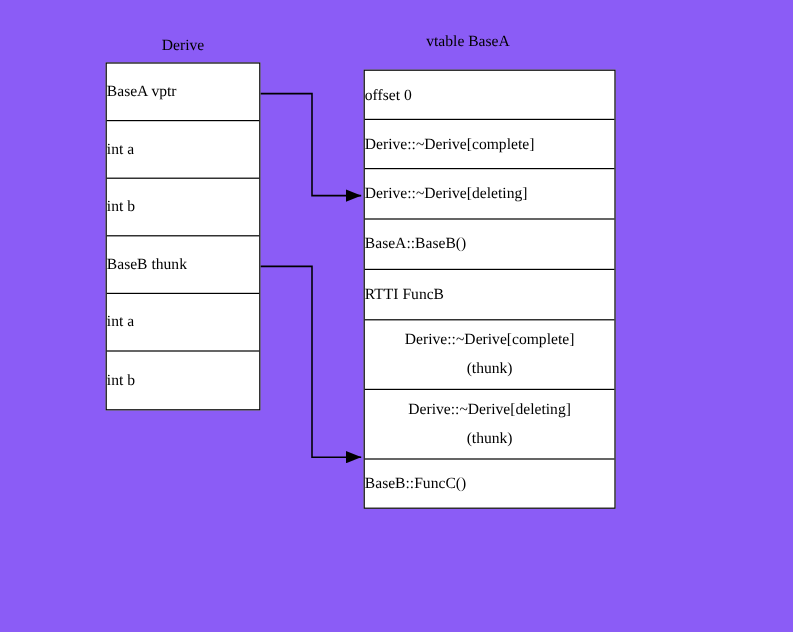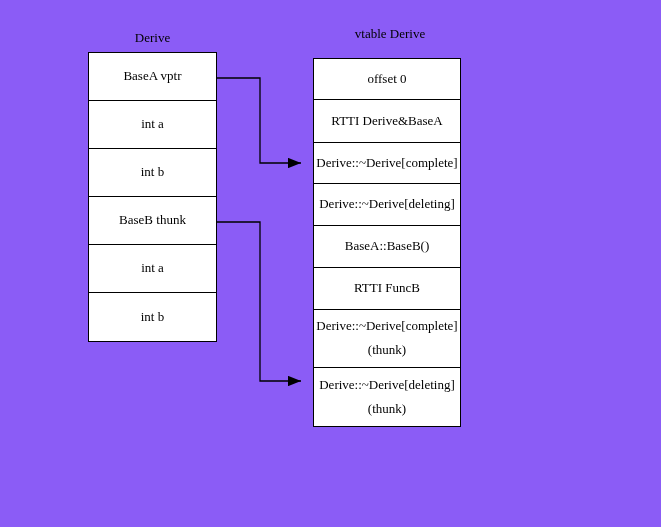--- a/index.html
+++ b/index.html
@@ -12,25 +12,25 @@
     font-family: "Liberation Serif", "DejaVu Serif", serif;
     color: #000000;
     overflow: hidden;
   }
   .box {
     position: absolute;
     background: #ffffff;
     border: 1px solid #000000;
   }
   .object-box { left: 88px; top: 52px; width: 129px; }
-  .vtable-box { left: 313px; top: 58px; width: 148px; }
+  .vtable-box { left: 303px; top: 58px; width: 210px; }
   .cell {
     display: flex;
     align-items: center;
-    justify-content: center;
+    justify-content: flex-start;
     text-align: center;
     border-bottom: 1px solid #000000;
     font-size: 13px;
     line-height: 1.1;
   }
   .cell:last-child { border-bottom: none; }
   .cell.two-line {
     flex-direction: column;
     justify-content: space-evenly;
   }
@@ -65,21 +65,21 @@
       <marker id="arrowhead" viewBox="0 0 10 8" refX="10" refY="4" markerWidth="10" markerHeight="8" orient="auto">
         <path d="M0,0 L10,4 L0,8 Z" fill="#000000"></path>
       </marker>
     </defs>
     <polyline class="arrow-line" points="217,78 260,78 260,163 301,163" marker-end="url(#arrowhead)"></polyline>
     <polyline class="arrow-line" points="217,222 260,222 260,381 301,381" marker-end="url(#arrowhead)"></polyline>
   </svg>
 
   <div class="title object-title">Derive</div>
 
-  <div class="title vtable-title">vtable Derive</div>
+  <div class="title vtable-title">vtable BaseA</div>
 
   <div class="box object-box">
     <div class="cell" style="height:48px">
       <span class="label">BaseA vptr</span>
     </div>
     <div class="cell" style="height:48px">
       <span class="label">int a</span>
     </div>
     <div class="cell" style="height:48px">
       <span class="label">int b</span>
@@ -92,38 +92,38 @@
     </div>
     <div class="cell" style="height:48px">
       <span class="label">int b</span>
     </div>
   </div>
 
   <div class="box vtable-box">
     <div class="cell" style="height:41px">
       <span class="label">offset 0</span>
     </div>
-    <div class="cell" style="height:43px">
-      <span class="label">RTTI Derive&amp;BaseA</span>
-    </div>
     <div class="cell" style="height:41px">
       <span class="label">Derive::~Derive[complete]</span>
     </div>
     <div class="cell" style="height:42px">
       <span class="label">Derive::~Derive[deleting]</span>
     </div>
     <div class="cell" style="height:42px">
       <span class="label">BaseA::BaseB()</span>
     </div>
     <div class="cell" style="height:42px">
       <span class="label">RTTI FuncB</span>
     </div>
     <div class="cell two-line" style="height:58px">
       <span class="label">Derive::~Derive[complete]</span>
       <span class="sublabel">(thunk)</span>
     </div>
     <div class="cell two-line" style="height:58px">
       <span class="label">Derive::~Derive[deleting]</span>
       <span class="sublabel">(thunk)</span>
     </div>
+    <div class="cell" style="height:40px">
+      <span class="label">BaseB::FuncC()</span>
+    </div>
   </div>
 
 </div>
 
 </body></html>

